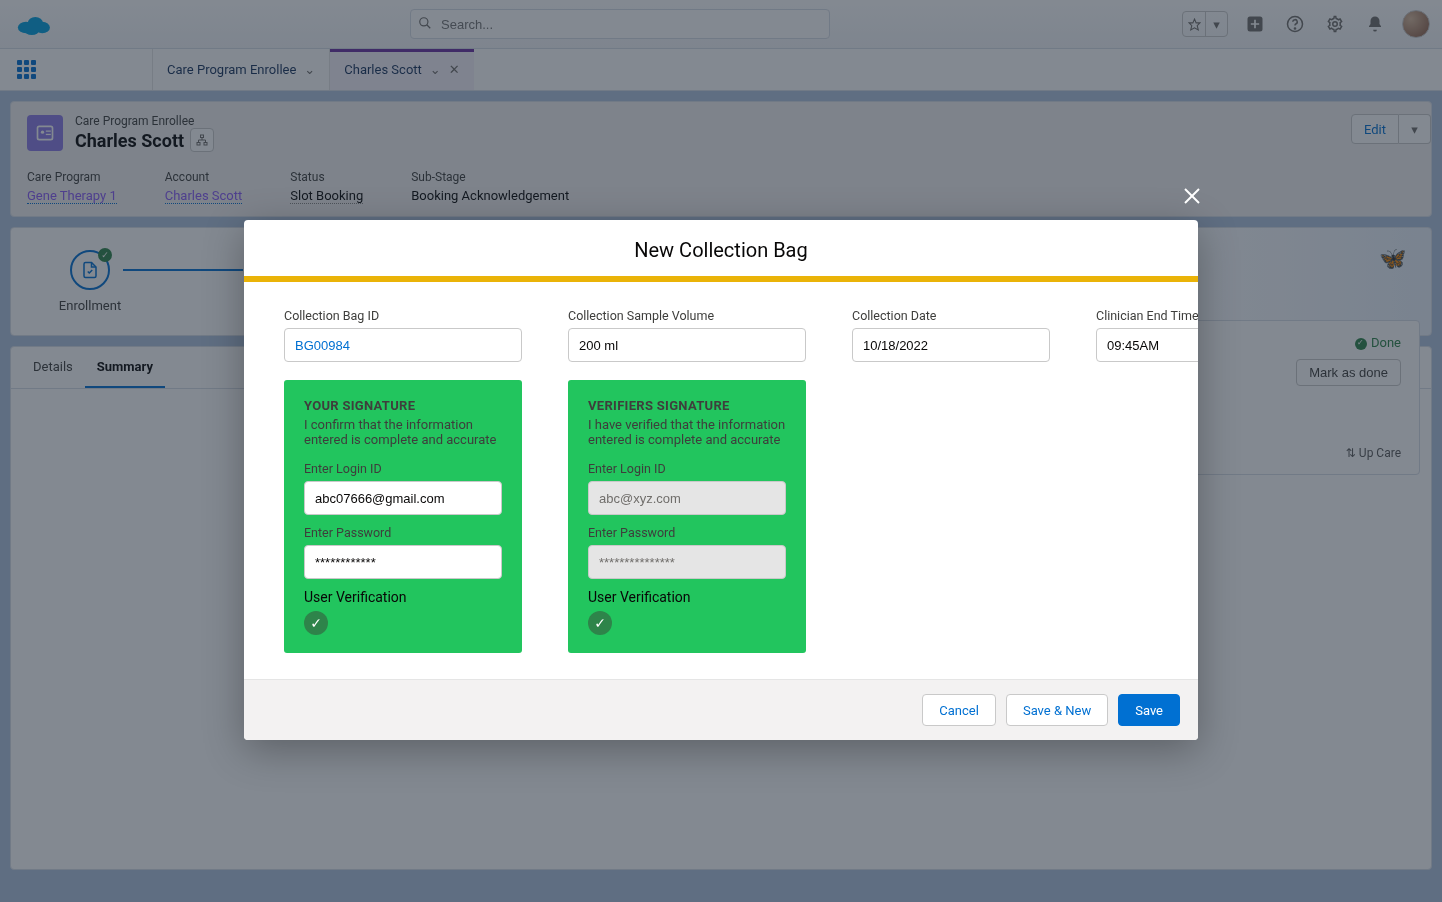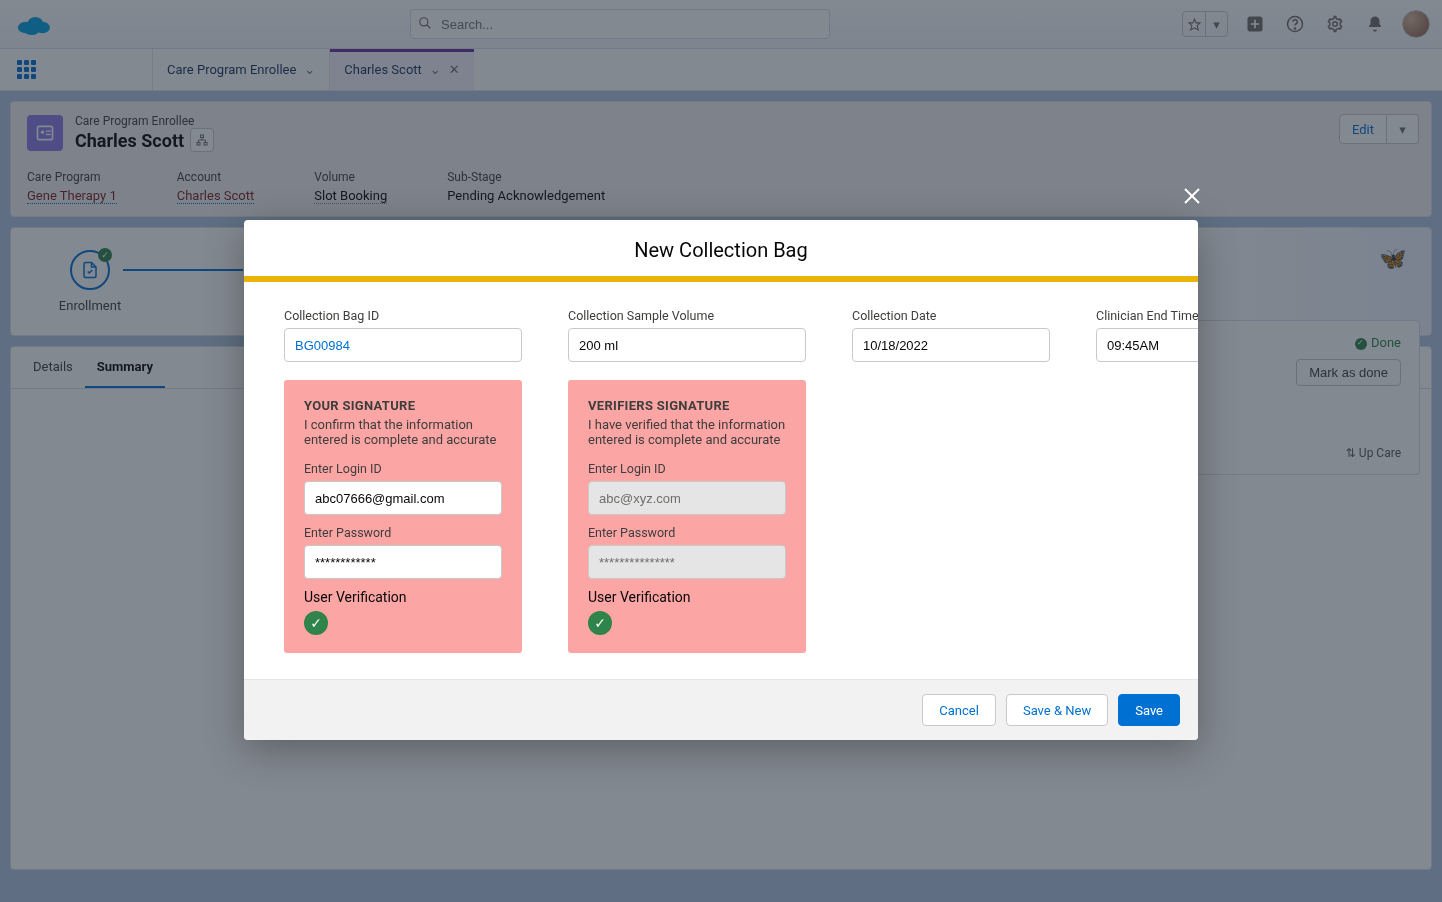--- a/index.html
+++ b/index.html
@@ -123,38 +123,38 @@
     background:#8c7ae6; display:flex;align-items:center;justify-content:center;color:#fff;
   }
   .record-type { font-size:12px; color:#3e3e3c; }
   .record-title { font-size:18px; font-weight:700; color:#080707; }
   .hier-btn {
     width:24px;height:24px;border:1px solid #c9c9c9;border-radius:4px;
     display:flex;align-items:center;justify-content:center;margin-left:6px;
     background:#fff; cursor:pointer;
   }
   .edit-group {
-    position:absolute; right:12px; top:12px;
+    position:absolute; right:0; top:12px;
     display:flex;
   }
   .edit-btn, .edit-caret {
     border:1px solid #c9c9c9; background:#fff; height:30px;
     display:flex;align-items:center;padding:0 12px;color:#0070d2;cursor:pointer;
     font-size:13px;
   }
   .edit-btn { border-radius:4px 0 0 4px; }
   .edit-caret { border-left:none; border-radius:0 4px 4px 0; width:32px; justify-content:center; color:#706e6b; }
 
   .record-fields {
-    display:flex; gap:60px; margin-top:18px;
+    display:flex; gap:48px; margin-top:18px;
   }
   .field-col { }
   .field-label { font-size:12px; color:#3e3e3c; margin-bottom:4px; }
   .field-value { font-size:13px; color:#080707; }
-  .field-value.link { color:#7f1d1d; border-bottom:1px dotted #0070d2; cursor:pointer; display:inline-block; }
+  .field-value.link { color:#8b5cf6; border-bottom:1px dotted #0070d2; cursor:pointer; display:inline-block; }
   .field-value.status { border-bottom:1px dotted #888; display:inline-block; }
 
   .card {
     background:#fff; border:1px solid #d8dde6; border-radius:4px;
     margin-top:10px;
   }
   .flow-card {
     padding:22px 24px; position:relative;
     background:linear-gradient(90deg,#fff 0%,#fff 80%,#eaf1fb 100%);
   }
@@ -234,21 +234,21 @@
     row-gap:18px;
   }
   .form-field { display:flex; flex-direction:column; gap:5px; }
   .form-label { font-size:12.5px; color:#3e3e3c; }
   .form-input {
     height:34px; border:1px solid #c9c9c9; border-radius:4px;
     padding:16px 10px; font-size:13px; color:#080707; background:#fff;
   }
   .form-input.link-val { color:#0070d2; }
   .sig-panel {
-    background:#fca5a5; border-radius:3px;
+    background:#22c55e; border-radius:3px;
     padding:18px 20px;
   }
   .sig-title { font-weight:700; letter-spacing:.3px; color:#3e3e3c; font-size:13px; margin-bottom:4px; }
   .sig-desc { font-size:13px; color:#3e3e3c; margin-bottom:14px; }
   .sig-panel .form-field { margin-bottom:10px; }
   .sig-panel.disabled .form-input { background:#e5e5e5; color:#706e6b; }
   .verif-row { margin-top:8px; }
   .verif-label { font-size:14px; color:#080707; margin-bottom:6px; }
   .check-circle {
     width:24px;height:24px;border-radius:50%;background:#2e844a;
@@ -387,26 +387,26 @@
     <div class="record-fields">
       <div class="field-col">
         <div class="field-label">Care Program</div>
         <div class="field-value link">Gene Therapy 1</div>
       </div>
       <div class="field-col">
         <div class="field-label">Account</div>
         <div class="field-value link">Charles Scott</div>
       </div>
       <div class="field-col">
-        <div class="field-label">Volume</div>
+        <div class="field-label">Status</div>
         <div class="field-value status">Slot Booking</div>
       </div>
       <div class="field-col">
         <div class="field-label">Sub-Stage</div>
-        <div class="field-value">Pending Acknowledgement</div>
+        <div class="field-value">Booking Acknowledgement</div>
       </div>
     </div>
   </div>
 
   <div class="card flow-card">
     <div class="flow-step">
       <div class="flow-circle">
         <svg width="18" height="18" viewBox="0 0 24 24" fill="none" stroke="currentColor" stroke-width="2">
             <path d="M14 2H6a2 2 0 0 0-2 2v16a2 2 0 0 0 2 2h12a2 2 0 0 0 2-2V8z"></path>
             <path d="M14 2v6h6"></path>

